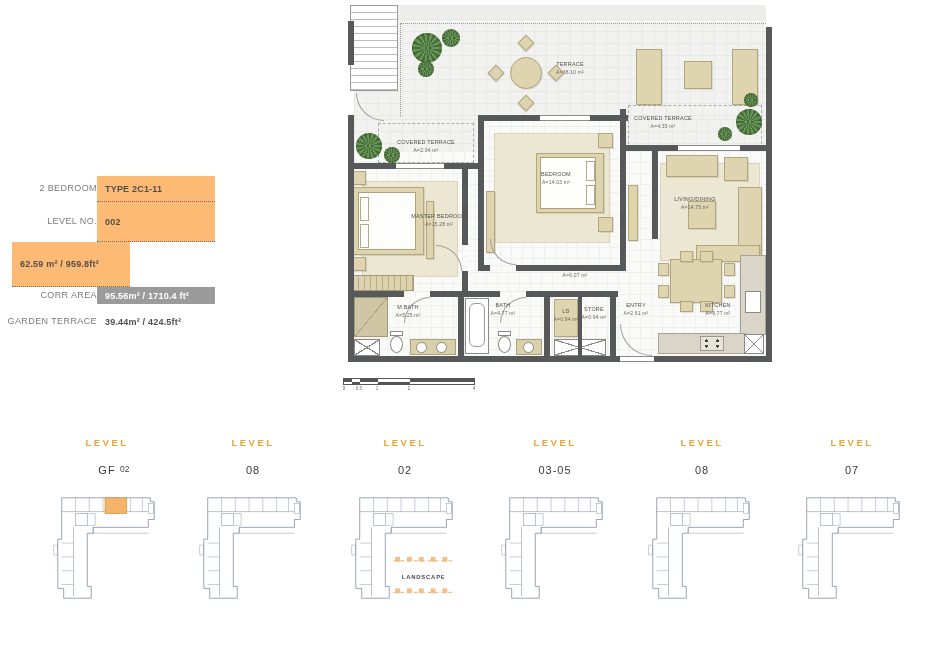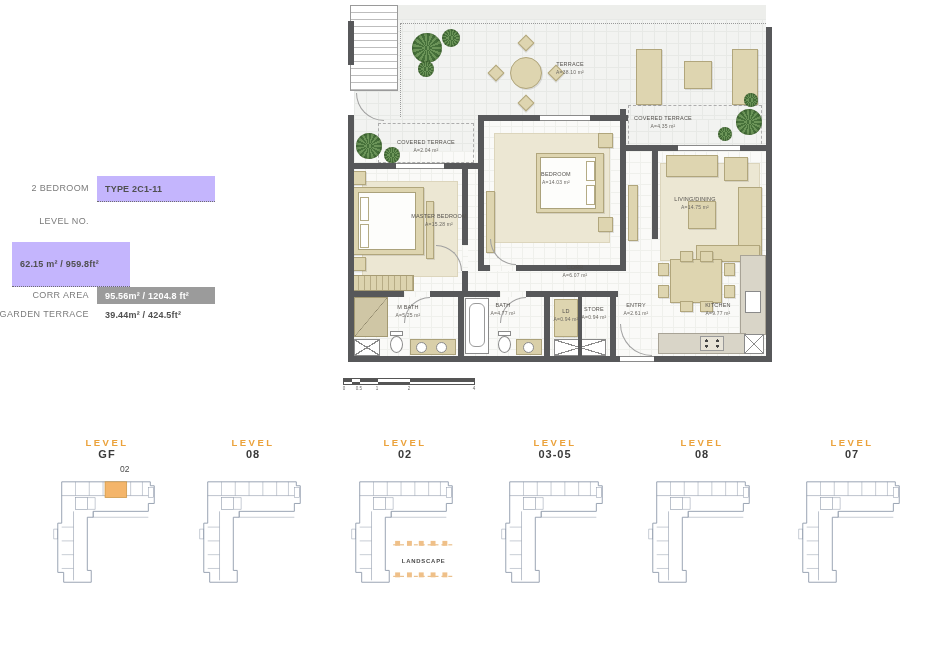--- a/index.html
+++ b/index.html
@@ -3,25 +3,25 @@
 <meta charset="utf-8">
 <style>
   *{margin:0;padding:0;box-sizing:border-box}
   html,body{width:942px;height:660px;background:#fff;overflow:hidden;
     font-family:"Liberation Sans",sans-serif;position:relative}
 
   
   .spec{position:absolute;left:12px;top:176px;width:210px}
   .srow{display:flex}
   .slabel{width:85px;display:flex;align-items:center;justify-content:flex-end;
-    text-align:right;padding-right:8px;color:#7B7B7B;font-size:9px;
+    text-align:right;color:#7B7B7B;font-size:9px;
     letter-spacing:.4px;line-height:1.3}
   .sval{width:118px;display:flex;align-items:center;padding-left:8px;
     font-size:9px;font-weight:bold;color:#4F4F4F;letter-spacing:.2px}
-  .sval.orange{background:#c4b5fd}
+  .sval.orange{background:#fdba74}
   .sval.sep{border-bottom:1px dotted #6E6E6E}
   .sval.gray{background:#9B9B9B;color:#fff}
 
   
   .plan{position:absolute;left:348px;top:5px;width:424px;height:360px}
   .wall{position:absolute;background:#57585A}
   .tfloor{position:absolute;background-color:#F2F3F1;
     background-image:linear-gradient(#E7E9E6 1px,transparent 1px),
       linear-gradient(90deg,#E7E9E6 1px,transparent 1px);background-size:12px 12px}
   .afloor{position:absolute;background-color:#FAFAF8;
@@ -72,43 +72,44 @@
 
   
   .scalebar{position:absolute;left:343px;top:378px;width:132px;height:14px}
   .sbwrap{position:absolute;left:0;top:0;width:132px;height:7px;border:1px solid #555;background:#fff}
   .sbc{position:absolute;background:#555}
   .st{position:absolute;top:8px;transform:translateX(-50%);font-size:4.5px;color:#666}
 
   
   .lvlcol{position:absolute;top:437px;width:150px;text-align:center}
   .lvl-title{font-size:9.5px;font-weight:bold;letter-spacing:2.5px;color:#EBA23B}
-  .lvl-num{font-size:11px;font-weight:bold;letter-spacing:1px;color:#3A3A3A;margin-top:0}
+  .lvl-num{font-size:11px;font-weight:normal;letter-spacing:1px;color:#3A3A3A;margin-top:16px}
   svg.bldg{width:122px;height:128px;margin-top:10px}
   .unit02{position:absolute;left:88px;top:27px;font-size:8.5px;color:#4A4A4A}
 </style>
 </head>
 <body>
 
 <div class="spec">
   <div class="srow" style="height:26px">
     <div class="slabel">2 BEDROOM</div>
     <div class="sval orange sep">TYPE 2C1-11</div>
   </div>
   <div class="srow" style="height:40px">
     <div class="slabel">LEVEL NO.</div>
+    <div class="sval orange sep">002</div>
   </div>
   <div class="srow" style="height:45px">
-    <div class="sval orange sep">62.15 m² / 959.8ft²</div>
+    <div class="sval orange sep">62.59 m² / 959.8ft²</div>
   </div>
   <div class="srow" style="height:17px">
     <div class="slabel">CORR AREA</div>
-    <div class="sval gray">95.56m² / 1204.8 ft²</div>
-  </div>
-  <div class="srow" style="height:20px;margin-top:1px">
+    <div class="sval gray">95.56m² / 1710.4 ft²</div>
+  </div>
+  <div class="srow" style="height:20px;margin-top:8px">
     <div class="slabel" style="white-space:nowrap">GARDEN TERRACE</div>
     <div class="sval">39.44m² / 424.5ft²</div>
   </div>
 </div>
 
 <div class="plan">
 
   <div class="garden" style="left:50px;top:0;width:368px;height:16px"></div>
   <div class="tfloor" style="left:6px;top:14px;width:412px;height:100px"></div>
   <div class="tfloor" style="left:6px;top:114px;width:124px;height:50px"></div>

